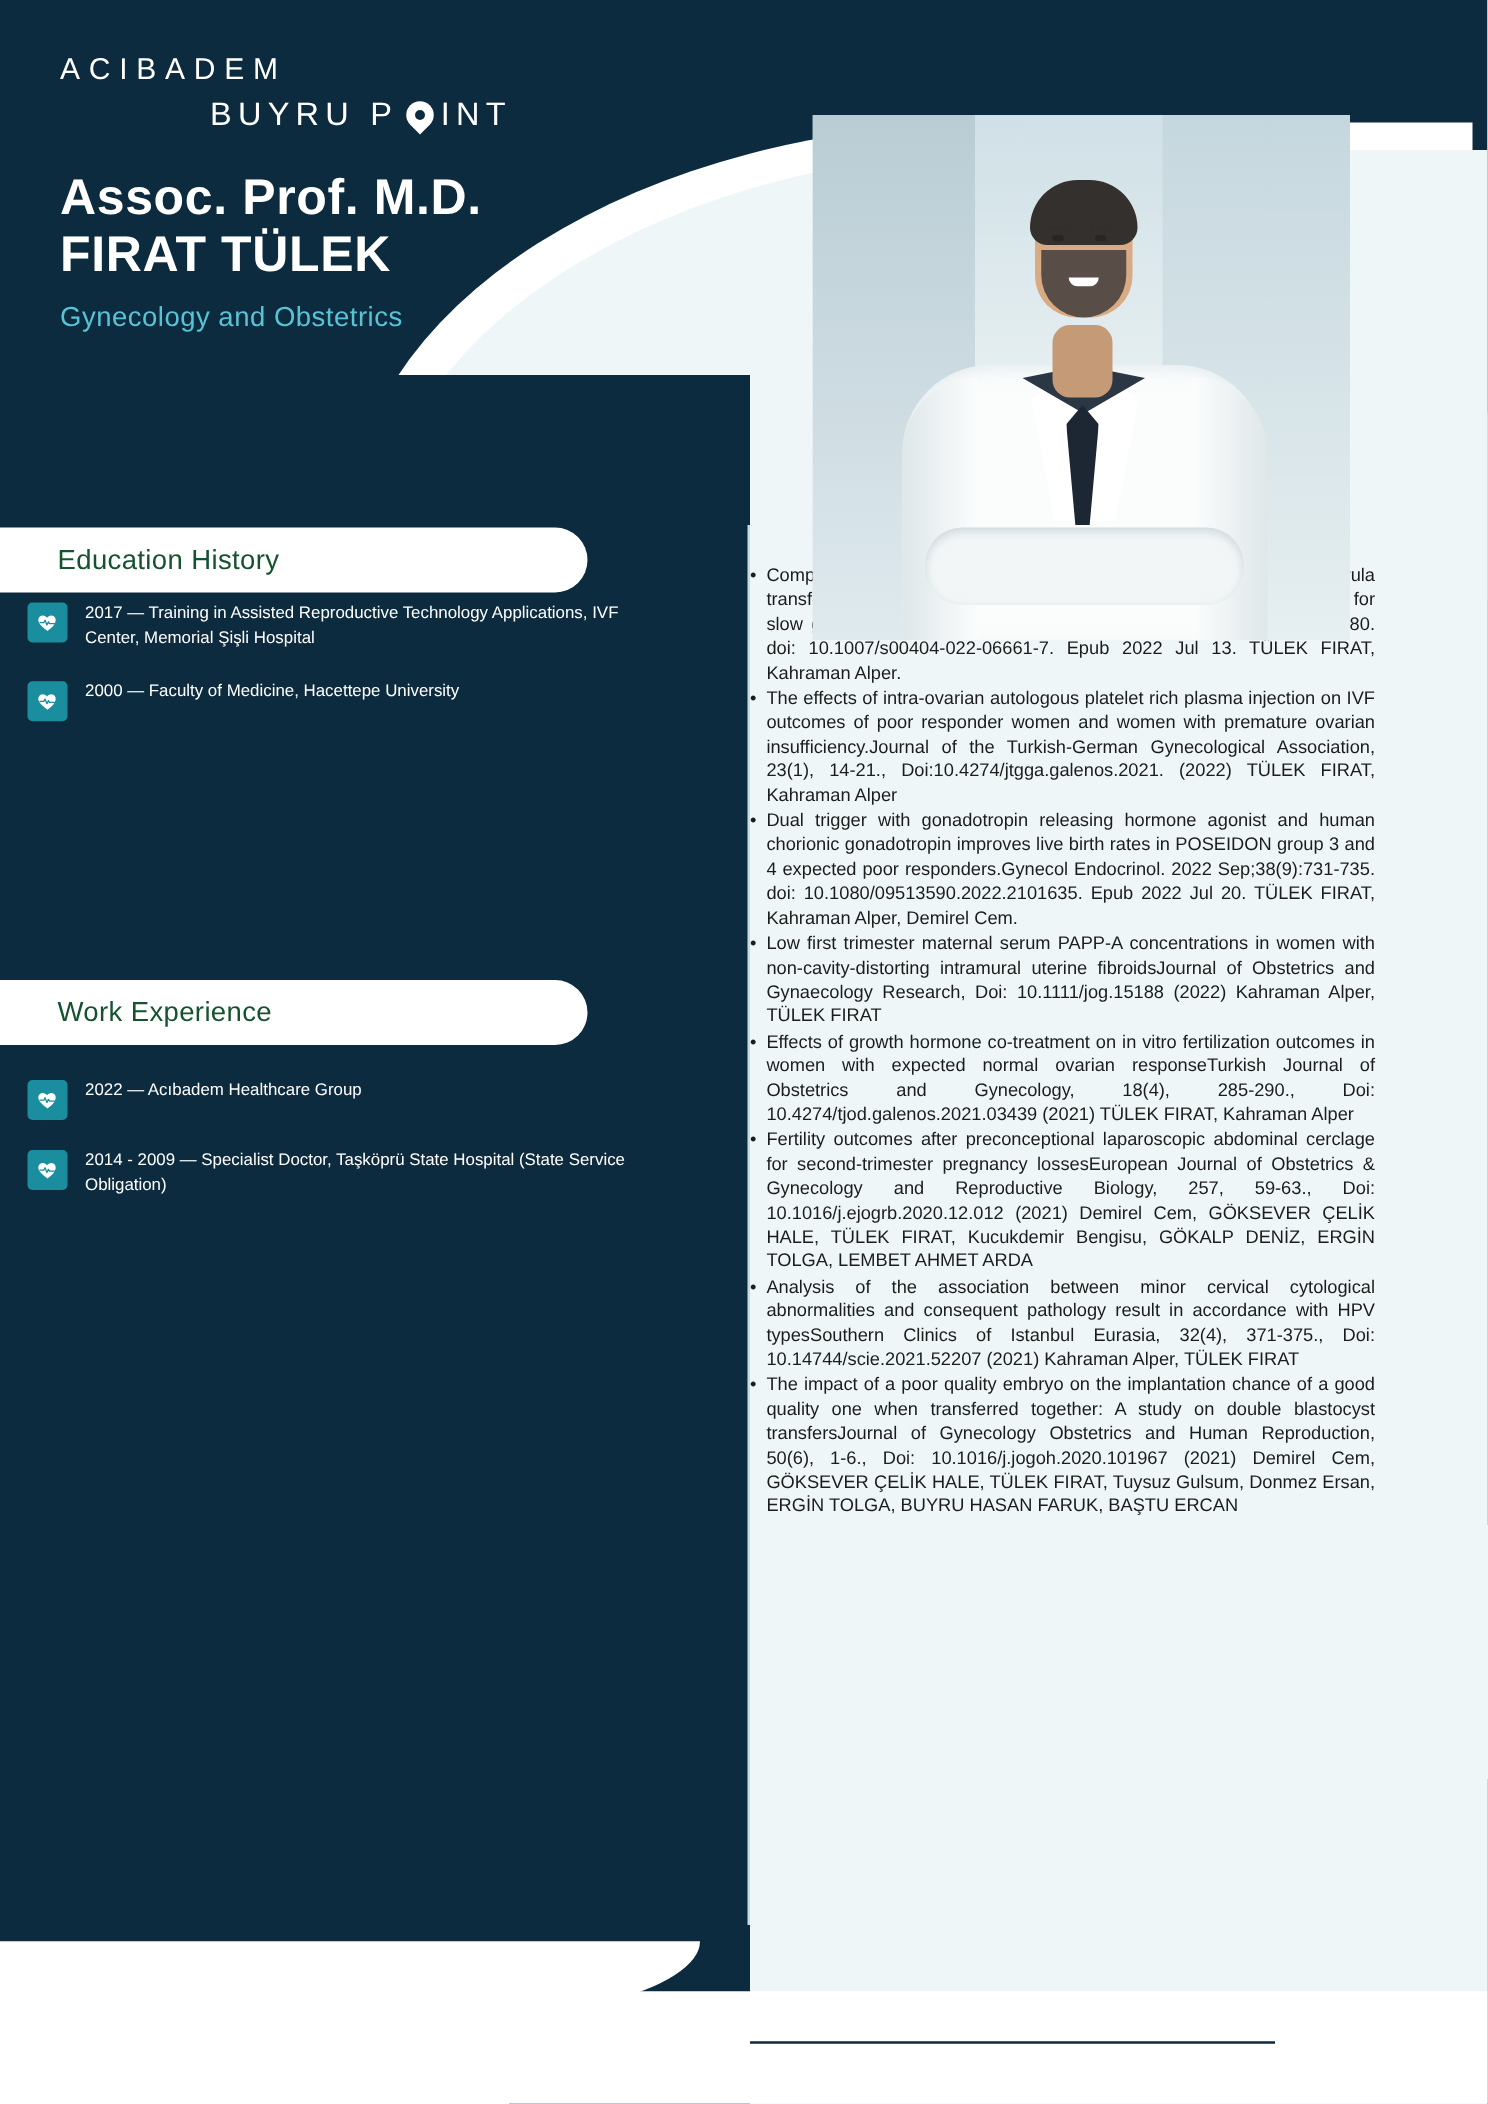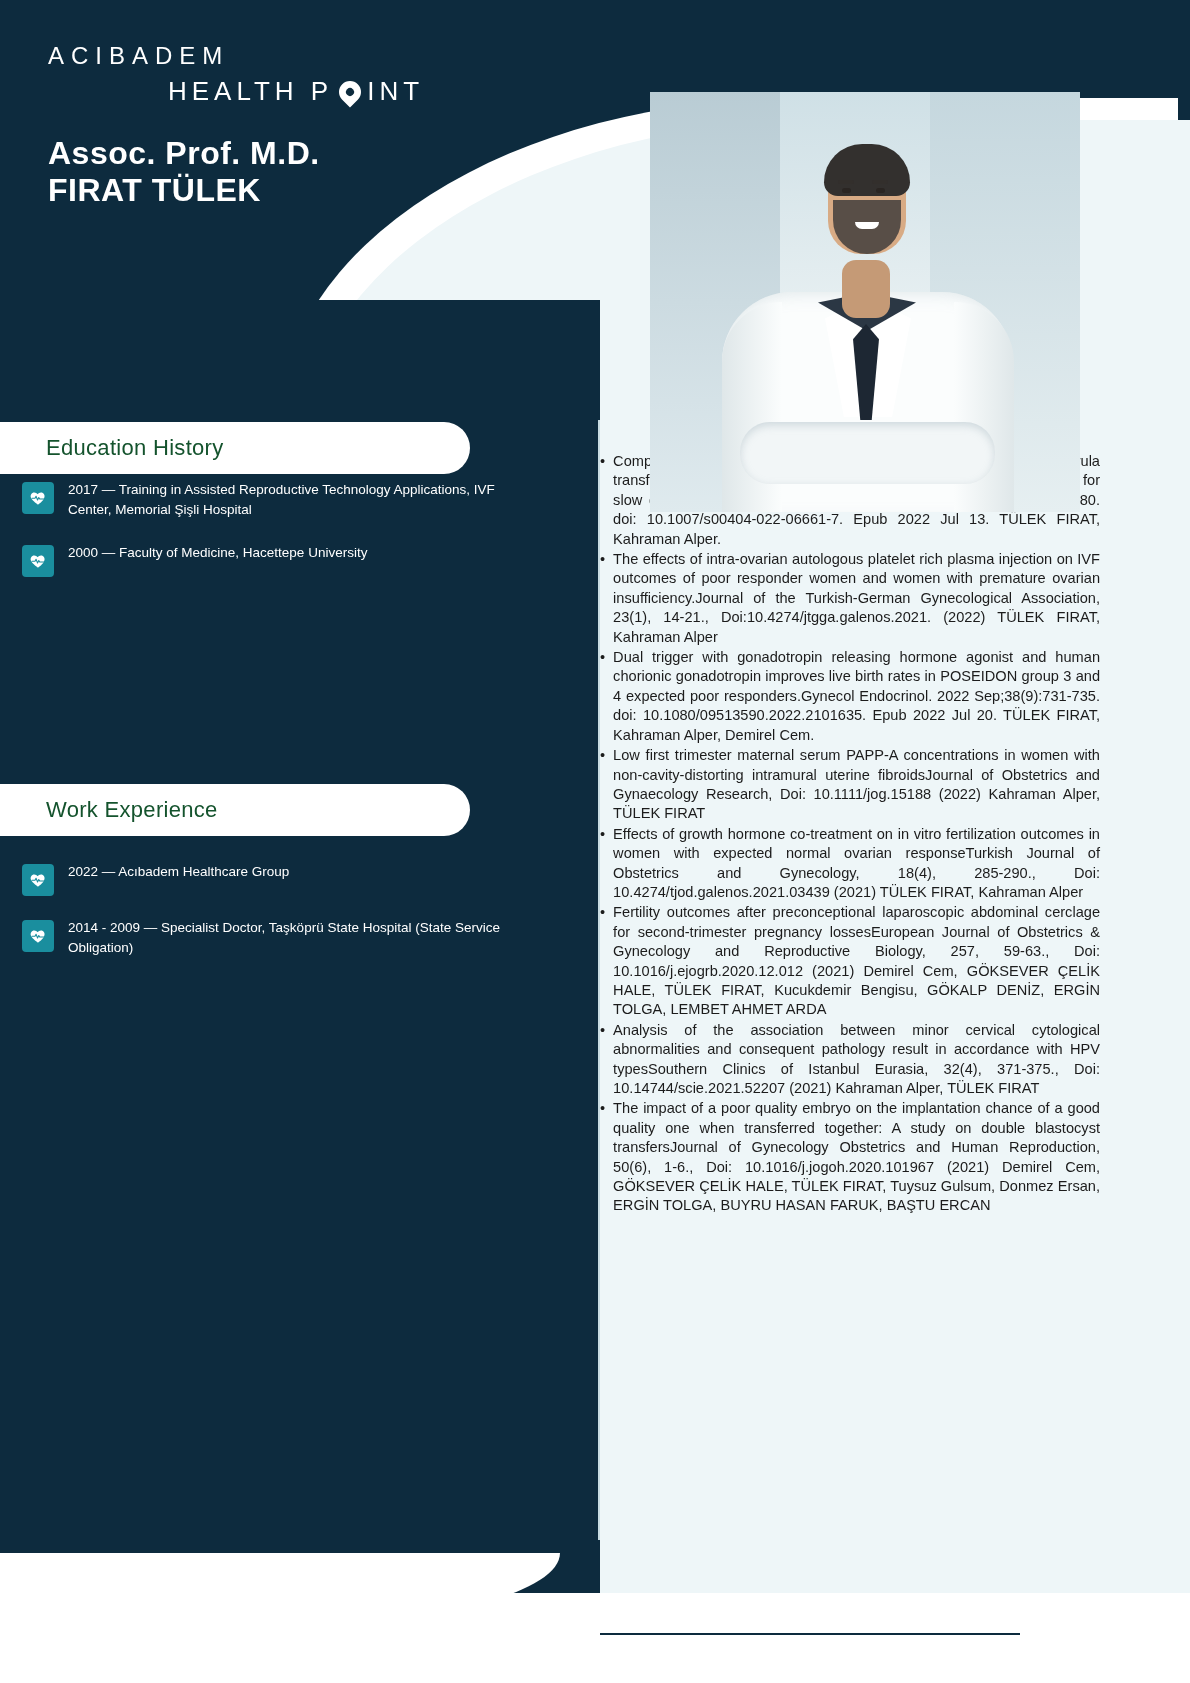--- a/index.html
+++ b/index.html
@@ -110,21 +110,21 @@
   }
 
   
   .name-block {
     position: absolute;
     left: 48px; top: 135px;
     color: #ffffff;
     z-index: 6;
   }
   .name-line {
-    font-size: 32px;
+    font-size: 40px;
     font-weight: bold;
     line-height: 1.15;
     letter-spacing: 0.5px;
   }
   .specialty {
     margin-top: 14px;
     font-size: 22px;
     color: #59c3d6;
     letter-spacing: 0.4px;
   }
@@ -336,29 +336,30 @@
   <div class="navy-bg"></div>
   <div class="navy-header"></div>
   <div class="curve-cut-white"></div>
   <div class="curve-cut"></div>
   <div class="navy-left-lower"></div>
   <div class="vline"></div>
 
   <div class="logo">
     <div class="logo-main">ACIBADEM</div>
     <div class="logo-sub">
-      <span>HEALTH P</span>
+      <span>BUYRU P</span>
       <span class="pin"></span>
       <span>INT</span>
     </div>
   </div>
 
   <div class="name-block">
     <div class="name-line">Assoc. Prof. M.D.</div>
     <div class="name-line">FIRAT TÜLEK</div>
+    <div class="specialty">Gynecology and Obstetrics</div>
   </div>
 
   <div class="portrait-wrap">
     <div class="portrait">
       <div class="room-bg"></div>
       <div class="coat"></div>
       <div class="coat-shadow-l"></div>
       <div class="coat-shadow-r"></div>
       <div class="shirt"></div>
       <div class="collar-l"></div>

